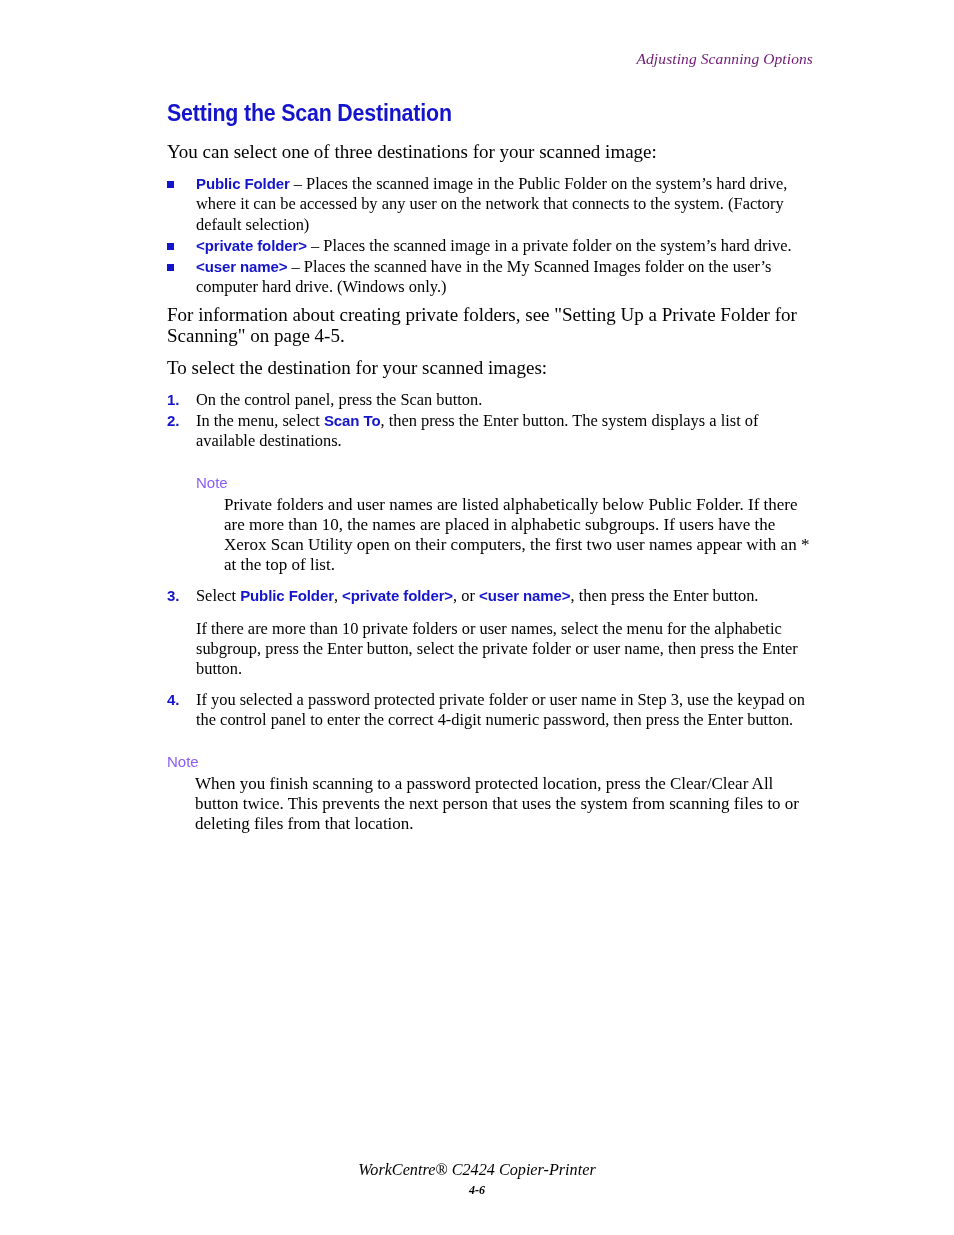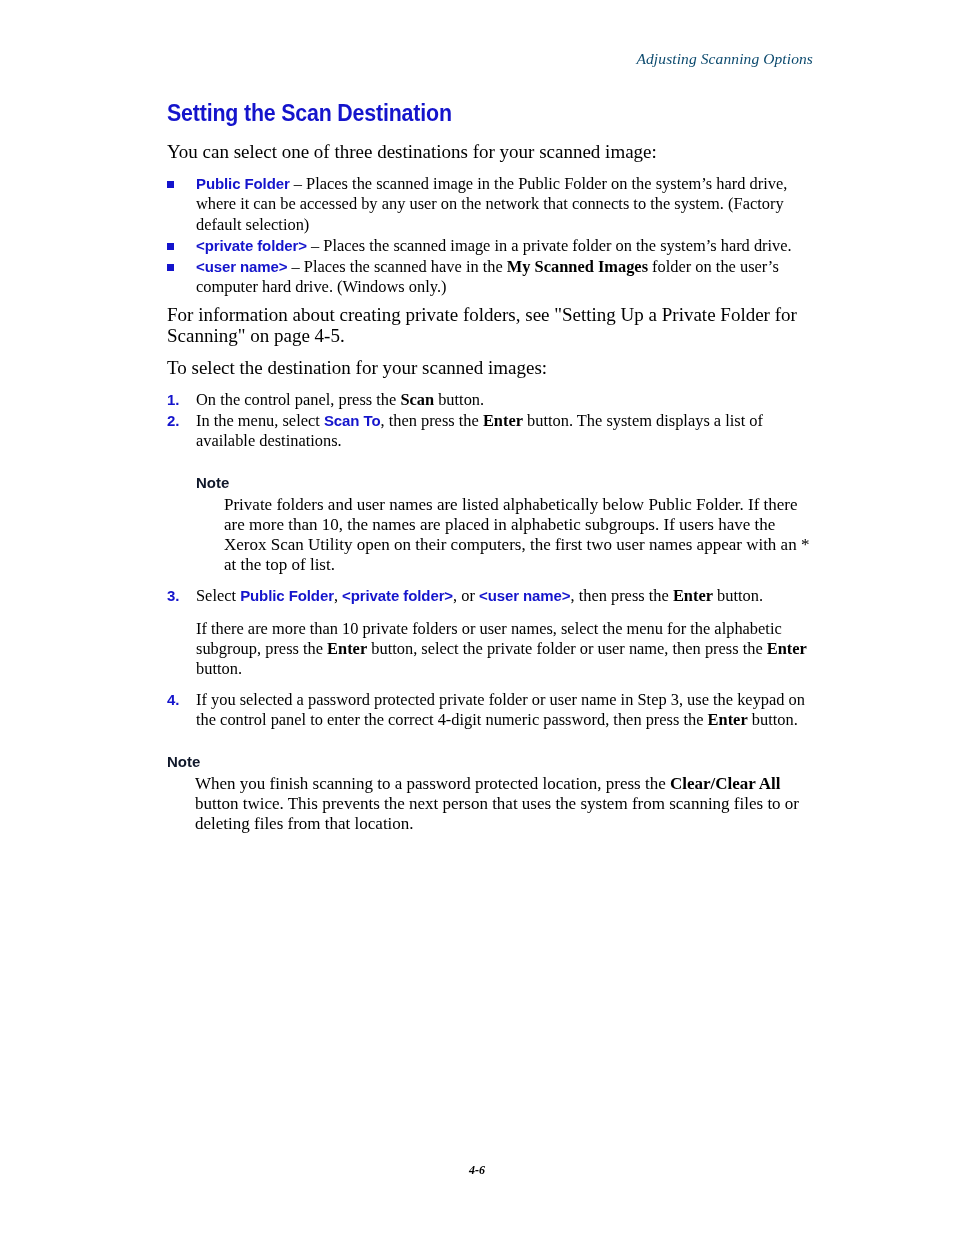--- a/index.html
+++ b/index.html
@@ -28,21 +28,21 @@
   .running-header {
     position: absolute;
     left: 140px;
     top: 50px;
     width: 673px;
     text-align: right;
     font-family: "Liberation Serif", "DejaVu Serif", serif;
     font-style: italic;
     font-size: 15.5px;
     letter-spacing: 0.1px;
-    color: #0c4a6e;
+    color: #701a75;
   }
 
   
   .content {
     position: absolute;
     left: 167px;
     top: 100px;
     width: 648px;
   }
 
@@ -119,44 +119,44 @@
 
   
   .note-block {
     margin: 22px 0 0 0;
   }
   .note-block.indent-1 { padding-left: 29px; }
   .note-block.indent-0 { padding-left: 0px; }
 
   .note-label {
     font-family: "Liberation Sans", "DejaVu Sans", sans-serif;
-    font-weight: bold;
+    font-weight: normal;
     font-size: 15px;
     line-height: 18px;
-    color: #0f172a;
+    color: #8b5cf6;
     margin: 0 0 3px 0;
   }
   .note-body {
     margin: 0;
     padding-left: 28px;
     font-size: 17px;
     line-height: 20.2px;
   }
 
   
   .ui-term {
     font-family: "Liberation Sans", "DejaVu Sans", sans-serif;
     font-weight: bold;
     font-size: 15px;
     color: #1414cc;
     letter-spacing: -0.1px;
     text-align: right;
   }
   .bold-term {
-    font-weight: bold;
+    font-weight: normal;
   }
 
   
   .footer {
     position: absolute;
     left: 0;
     top: 1160px;
     width: 954px;
     text-align: center;
   }
@@ -242,16 +242,17 @@
     </ol>
 
     <div class="note-block indent-0">
       <div class="note-label">Note</div>
       <p class="note-body"><span>When you finish scanning to a password protected location, press the </span><span class="bold-term">Clear/Clear All</span><span> button twice. This prevents the next person that uses the system from scanning files to or deleting files from that location.</span></p>
     </div>
 
   </div>
 
   <div class="footer">
+    <div class="footer-line1">WorkCentre® C2424 Copier-Printer</div>
     <div class="footer-line2">4-6</div>
   </div>
 
 </div>
 
 </body></html>

